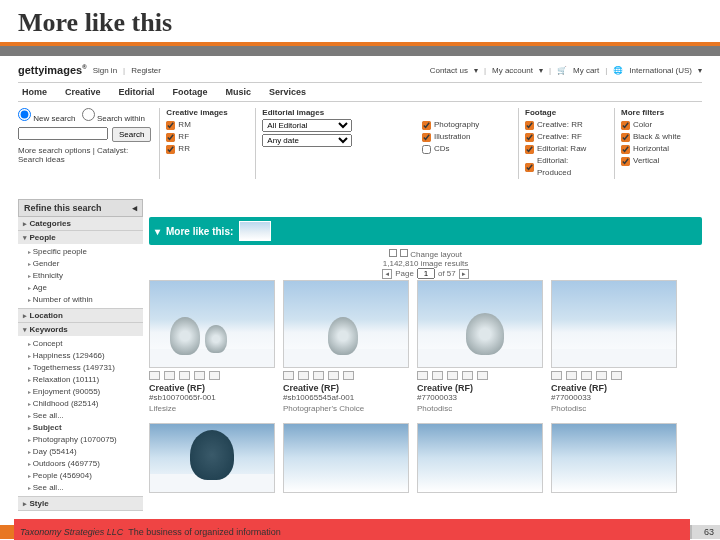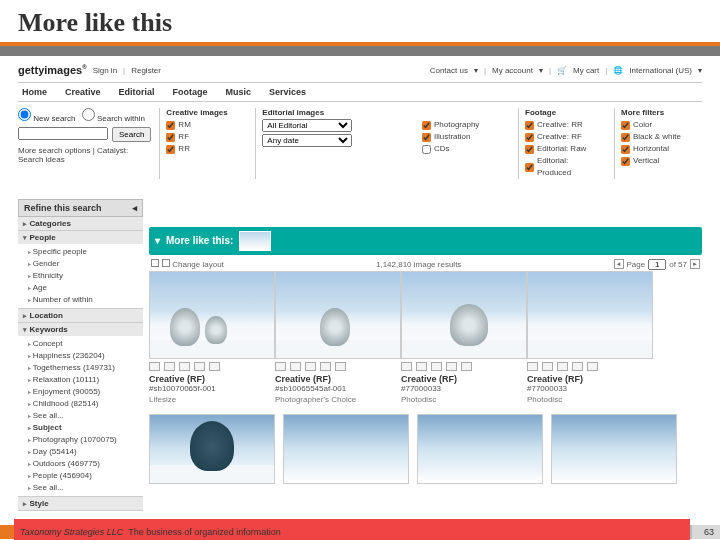--- a/index.html
+++ b/index.html
@@ -45,28 +45,28 @@
   .refine-sec-head::before { content: "▸"; font-size: 7px; color: #666; }
   .refine-sec-head.open::before { content: "▾"; }
   .refine-list { padding: 2px 4px 2px 10px; }
   .refine-list li { list-style: none; line-height: 12px; color: #444; }
   .refine-list li::before { content: "▸ "; font-size: 6px; color: #888; }
 
   .results { flex: 1; }
   .mlt-bar { background: #00a99d; color: #fff; font-weight: bold; padding: 4px 6px; display: flex; align-items: center; gap: 6px; font-size: 10px; border-radius: 2px; margin-bottom: 4px; }
   .mlt-thumb { width: 32px; height: 20px; background: linear-gradient(#bcd8ee,#e8f0f6 60%,#fff); border: 1px solid #fff; }
 
-  .results-toolbar { display: flex; align-items: center; justify-content: space-between; font-size: 8px; color: #666; margin-bottom: 1px; padding: 0 2px; }
+  .results-toolbar { display: flex; align-items: center; justify-content: space-between; font-size: 8px; color: #666; margin-bottom: 1px; padding: 0 2px; flex-direction: column; }
   .layout-icons { display: inline-flex; gap: 3px; }
   .layout-icons span { width: 8px; height: 8px; border: 1px solid #888; display: inline-block; }
   .pager { display: flex; align-items: center; gap: 3px; }
   .pager .pgbox { width: 10px; height: 10px; border: 1px solid #999; display: inline-flex; align-items: center; justify-content: center; font-size: 7px; }
   .pager input { width: 18px; height: 11px; font-size: 8px; text-align: center; }
 
-  .grid { display: flex; }
+  .grid { display: flex; gap: 8px; }
   .card { width: 126px; }
   .card .img { width: 126px; height: 88px; border: 1px solid #ccc; background: linear-gradient(#a9c9e6 0%,#cfe2f0 45%,#f2f6fa 60%,#fff 100%); position: relative; overflow: hidden; }
   .tree { position: absolute; bottom: 12px; background: radial-gradient(circle,#dfe7ea 20%,#9aa7aa 80%); border-radius: 50% 50% 40% 40%; }
   .tree.t1 { width: 30px; height: 38px; left: 20px; }
   .tree.t2 { width: 22px; height: 28px; left: 55px; bottom: 14px; }
   .snow { position: absolute; bottom: 0; left: 0; right: 0; height: 18px; background: #f4f7fa; }
   .card-icons { display: flex; gap: 4px; margin: 3px 0; }
   .card-icons span { width: 11px; height: 9px; border: 1px solid #aaa; background: #f4f4f4; }
   .card-title { font-weight: bold; font-size: 9px; color: #333; }
   .card-id { font-size: 8px; color: #555; }
@@ -235,21 +235,21 @@
           <li>Number of within</li>
         </ul>
       </div>
       <div class="refine-section">
           <div class="refine-sec-head">Location</div>
         </div>
       <div class="refine-section">
         <div class="refine-sec-head open">Keywords</div>
         <ul class="refine-list">
           <li>Concept</li>
-          <li>Happiness (236204)</li>
+          <li>Happiness (129466)</li>
           <li>Togetherness (149731)</li>
           <li>Relaxation (10111)</li>
           <li>Enjoyment (90055)</li>
           <li>Childhood (82514)</li>
           <li>See all...</li>
           <li style="font-weight:bold">Subject</li>
           <li>Photography (1070075)</li>
           <li>Day (55414)</li>
           <li>Outdoors (469775)</li>
           <li>People (456904)</li>

